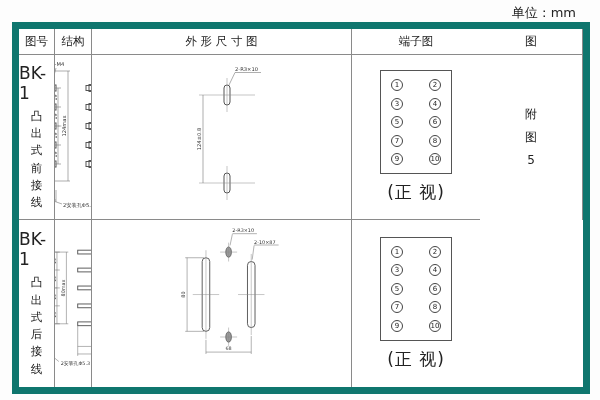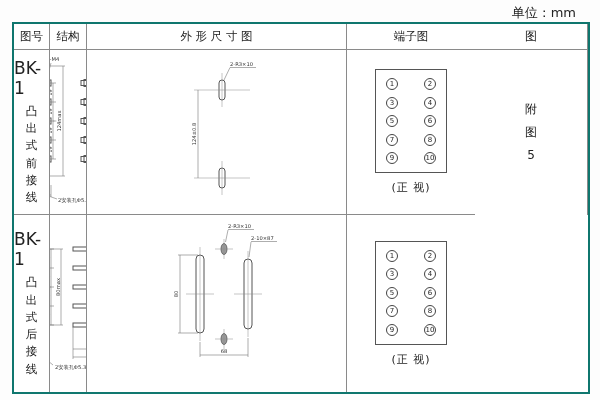--- a/index.html
+++ b/index.html
@@ -1,37 +1,37 @@
 <!DOCTYPE html>
 <html><head>
 <meta charset="utf-8">
 <style>
   html,body{margin:0;padding:0;width:600px;height:400px;background:#fdfdfd;
     font-family:"DejaVu Sans","Liberation Sans",sans-serif;color:#222;overflow:hidden}
   .unit{position:absolute;top:4px;right:24px;font-size:13px;color:#222}
   .tbl{position:absolute;left:12px;top:22px;width:578px;height:372px;
-    border:2px solid #0f766e;box-sizing:border-box;display:grid;
+    border:7px solid #0f766e;box-sizing:border-box;display:grid;
     grid-template-columns:36px 37px 260px 128px 1fr;
     grid-template-rows:26px 165px 1fr;background:#fff}
   .cell{border-right:1px solid #8a8a8a;border-bottom:1px solid #8a8a8a;
     display:flex;flex-direction:column;align-items:center;justify-content:center;
     box-sizing:border-box;overflow:hidden}
   .lastcol{border-right:none}.lastrow{border-bottom:none}
   .hdr{font-size:11.5px;color:#222;white-space:nowrap}
   .fig-char{font-size:12px;line-height:1.9}
   .model{font-size:17px;margin-bottom:5px}
   .s-char{font-size:11.5px;line-height:1.5}
   svg{display:block}
   svg text{fill:#333;stroke:none;font-family:"DejaVu Sans",sans-serif}
   .term-box{width:72px;height:104px;border:1.5px solid #555;box-sizing:border-box;
     display:grid;grid-template-columns:auto auto;justify-content:space-between;
     align-content:space-between;padding:8px 10px}
   .circ{width:12px;height:12px;border:1px solid #444;border-radius:50%;
     font-size:7px;line-height:11px;text-align:center;color:#222;box-sizing:border-box}
-  .term-caption{margin-top:7px;font-size:11px;letter-spacing:1px;white-space:nowrap}
+  .term-caption{margin-top:7px;font-size:17px;letter-spacing:1px;white-space:nowrap}
 </style>
 </head>
 <body>
 
 <div class="unit">单位：mm</div>
 
 <div class="tbl">
 
   <div class="cell hdr">图号</div>
   <div class="cell hdr">结构</div>

